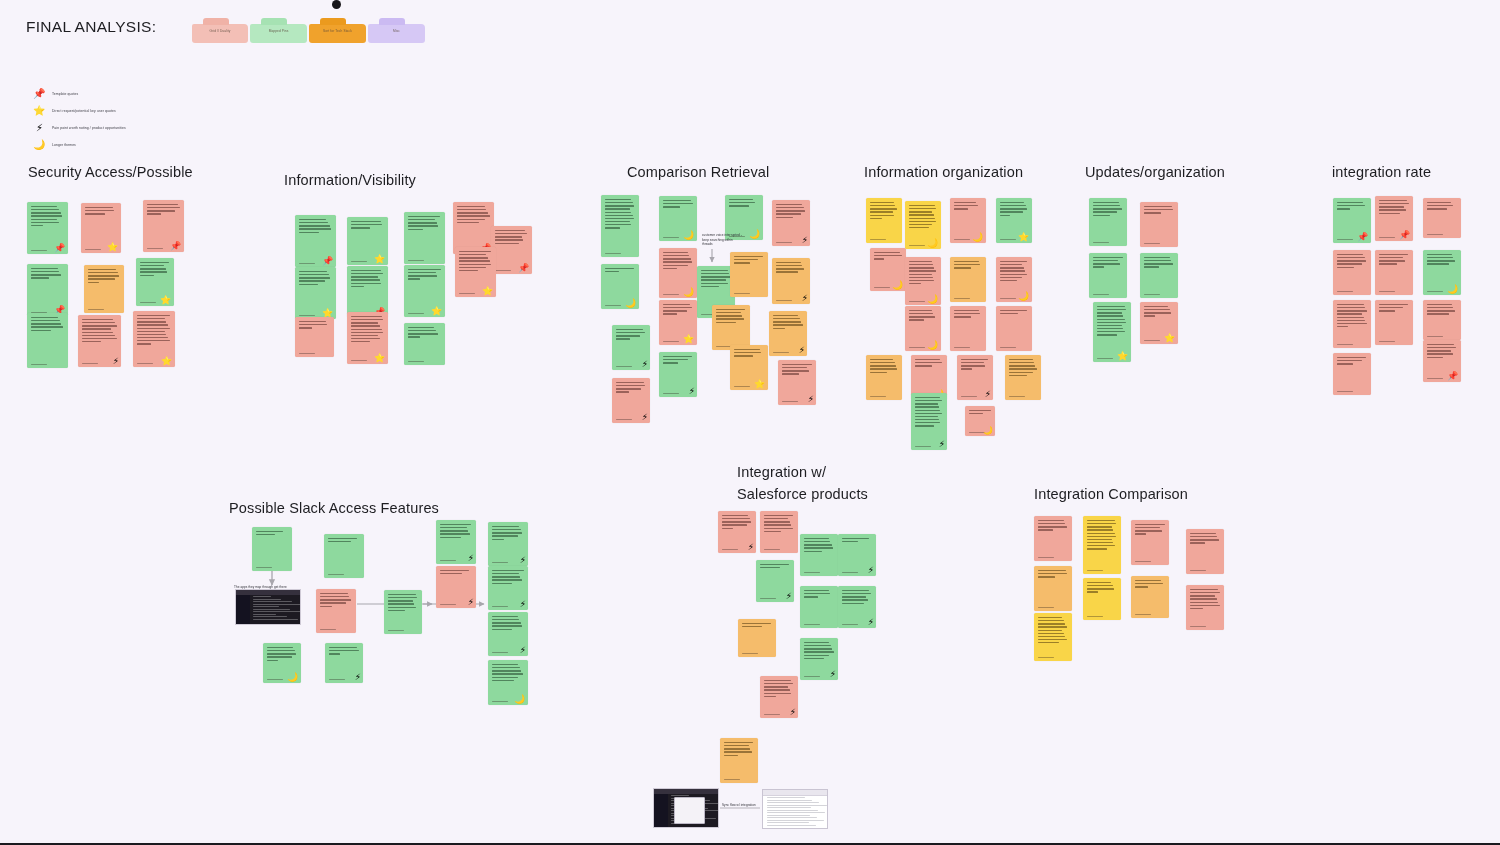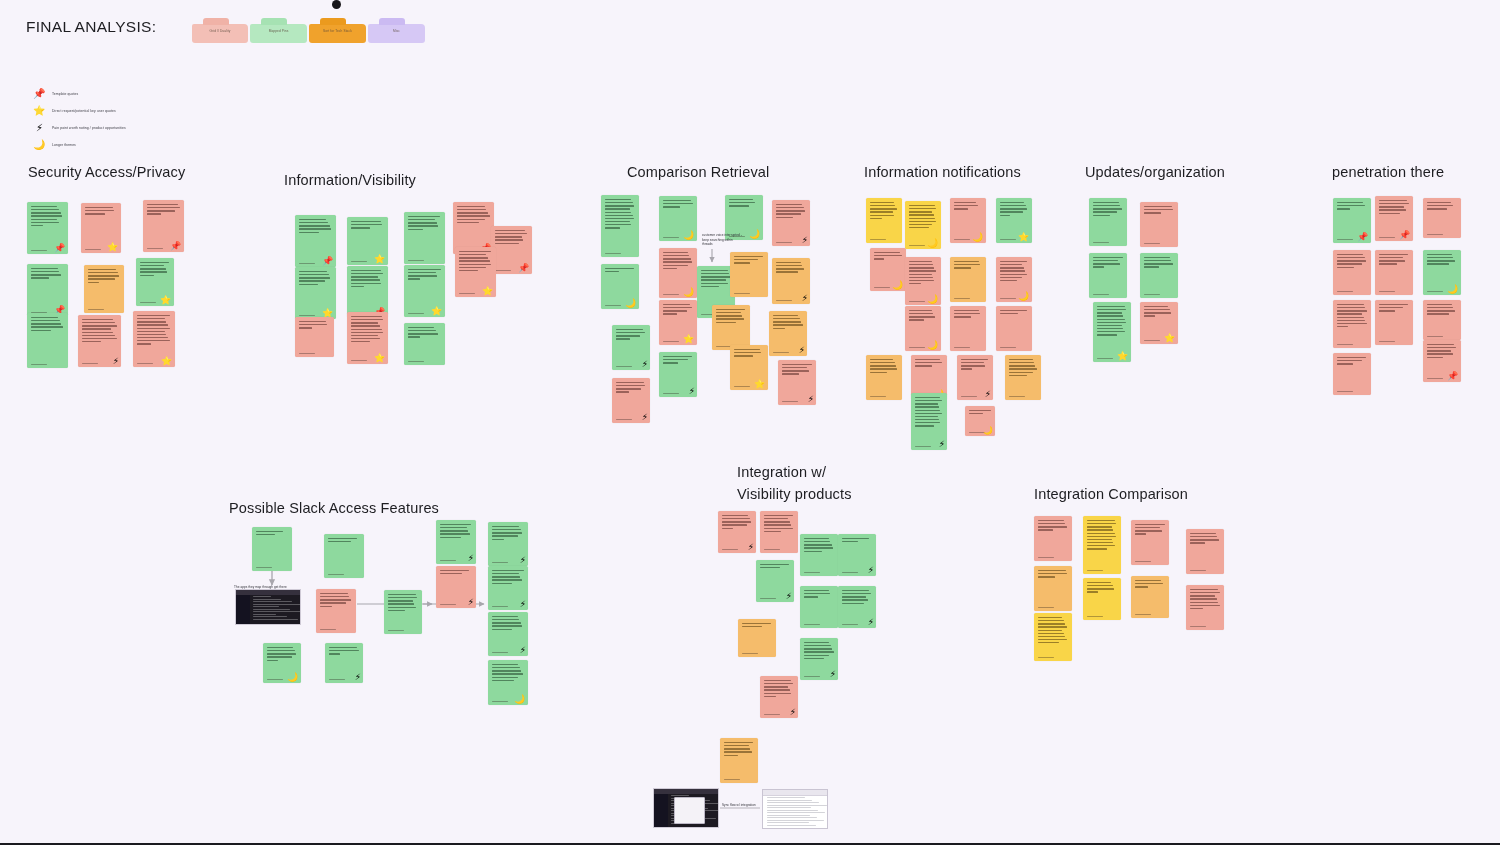--- a/index.html
+++ b/index.html
@@ -151,29 +151,29 @@
         <span class="legend-ico">⚡</span>
         <span class="legend-txt">Pain point worth noting / product opportunities</span>
       </div>
       <div class="legend-row">
         <span class="legend-ico">🌙</span>
         <span class="legend-txt">Longer themes</span>
       </div>
     </div>
 
   <div id="headings">
-      <div class="heading" style="left: 28px; top: 161px;">Security Access/Privacy</div>
+      <div class="heading" style="left: 28px; top: 161px;">Security Access/Possible</div>
       <div class="heading" style="left: 284px; top: 169px;">Information/Visibility</div>
       <div class="heading" style="left: 627px; top: 161px;">Comparison Retrieval</div>
-      <div class="heading" style="left: 864px; top: 161px;">Information notifications</div>
+      <div class="heading" style="left: 864px; top: 161px;">Information organization</div>
       <div class="heading" style="left: 1085px; top: 161px;">Updates/organization</div>
-      <div class="heading" style="left: 1332px; top: 161px;">penetration there</div>
+      <div class="heading" style="left: 1332px; top: 161px;">integration rate</div>
       <div class="heading" style="left: 229px; top: 497px;">Possible Slack Access Features</div>
       <div class="heading" style="left: 737px; top: 461px;">Integration w/
-Visibility products</div>
+Salesforce products</div>
       <div class="heading" style="left: 1034px; top: 483px;">Integration Comparison</div>
     </div>
 
   <div class="conn" style="left:0;top:0;width:1500px;height:845px;">
     <svg width="1500" height="845" aria-hidden="true">
       <defs>
         <marker id="ah" markerWidth="6" markerHeight="6" refX="4.5" refY="3" orient="auto">
           <path d="M0,0.6 L5,3 L0,5.4 z" fill="#a8a6ad"></path>
         </marker>
       </defs>

